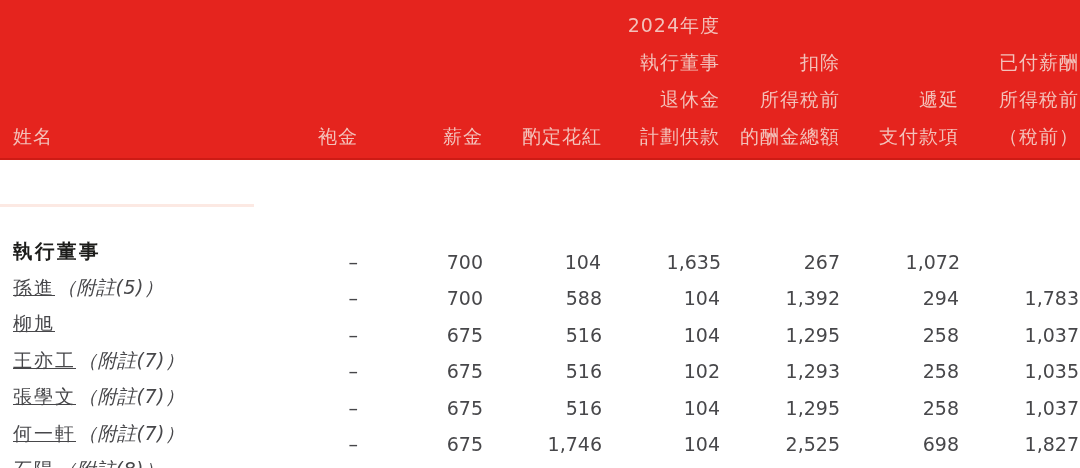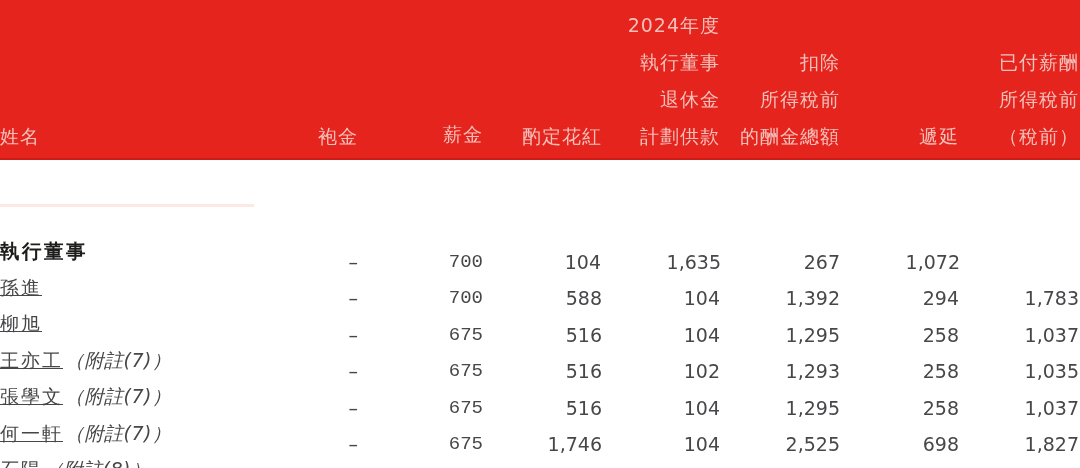--- a/index.html
+++ b/index.html
@@ -28,24 +28,24 @@
     color: var(--header-text, #f3c1ba);
   }
   .hc { box-sizing: border-box; }
   .hline {
     line-height: 37px;
     font-size: 19px;
     letter-spacing: 1px;
     text-align: right;
     white-space: nowrap;
   }
-  .c1 { width: 254px; padding-left: 0; margin-top: 44px; }
+  .c1 { width: 254px; padding-left: 13px; margin-top: 44px; }
   .c1 .hline { text-align: left; }
   .c2 { width: 104px; }
-  .c3 { width: 125px; font-family: Liberation Mono, monospace; }
+  .c3 { width: 125px; }
   .c4 { width: 119px; }
   .c5 { width: 118px; }
   .c6 { width: 120px; }
   .c7 { width: 119px; }
   .c8 { width: 121px; padding-right: 1px; }
 
   
   .tbody {
     display: flex;
     flex-direction: column;
@@ -107,20 +107,21 @@
       <div class="hline">退休金</div>
       <div class="hline">計劃供款</div>
     </div>
     <div class="hc c6">
       <div class="hline">扣除</div>
       <div class="hline">所得稅前</div>
       <div class="hline">的酬金總額</div>
     </div>
     <div class="hc c7">
       <div class="hline">遞延</div>
+      <div class="hline">支付款項</div>
     </div>
     <div class="hc c8">
       <div class="hline">已付薪酬</div>
       <div class="hline">所得稅前</div>
       <div class="hline">（稅前）</div>
     </div>
   </div>
 
   <div class="tbody">
 
@@ -132,20 +133,21 @@
     <div class="row">
       <div class="cell c1 stripe">
         <span class="section-label">執行董事</span>
       </div>
       <div class="rest"></div>
     </div>
 
     <div class="row">
       <div class="cell c1 stripe">
         <span class="name-text">孫進</span>
+          <span class="note">（附註(5)）</span>
       </div>
       <div class="cell num c2">–</div>
       <div class="cell num c3">700</div>
       <div class="cell num c5">104</div>
       <div class="cell num c6">1,635</div>
       <div class="cell num c7">267</div>
       <div class="cell num c8">1,072</div>
     </div>
 
     <div class="row">

